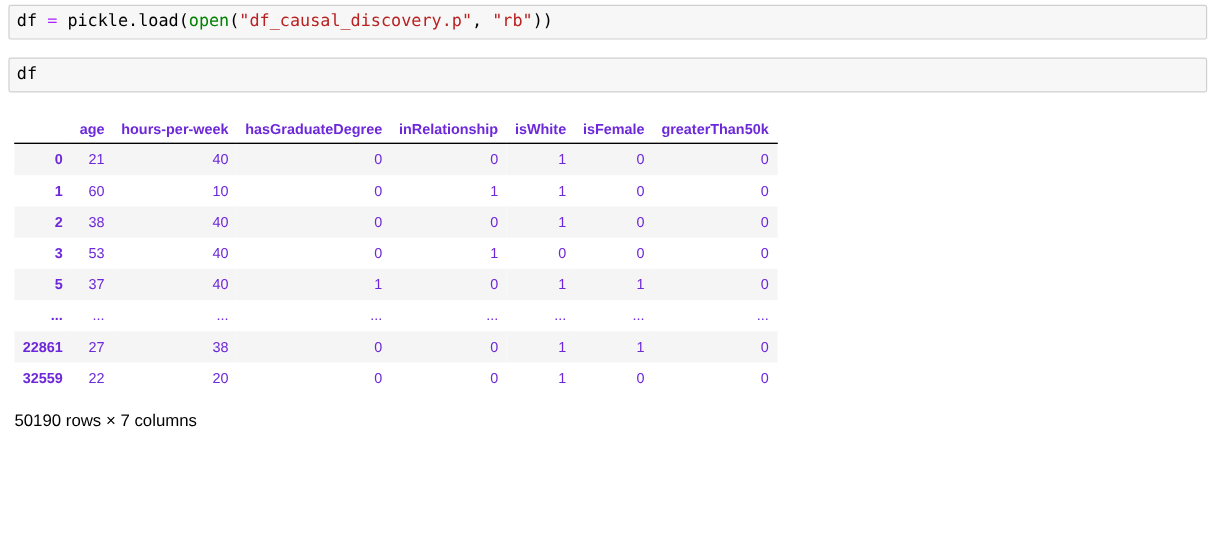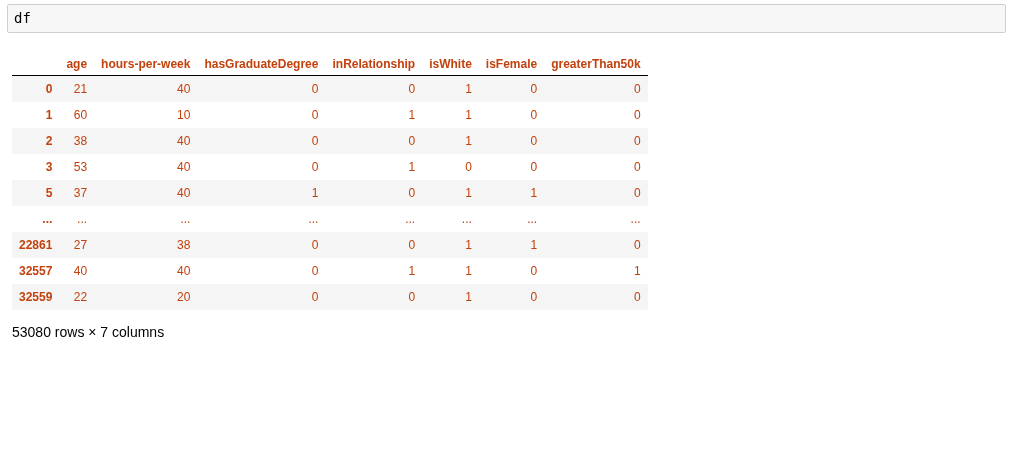--- a/index.html
+++ b/index.html
@@ -43,21 +43,21 @@
 
   .output-area{
     margin-left:5px;
     margin-top:20px;
   }
   table.dataframe{
     border-collapse:collapse;
     border:none;
     font-size:12px;
     line-height:14px;
-    color:#c2410c;
+    color:#6d28d9;
     margin-top:12px;
   }
   table.dataframe thead th{
     font-weight:bold;
     text-align:right;
     vertical-align:bottom;
     padding:4px 7px;
     border-bottom:1.5px solid #000;
   }
   table.dataframe tbody th{
@@ -79,20 +79,21 @@
     margin-top:14px;
     margin-left:0;
     color:#000;
   }
 </style>
 </head>
 <body>
 
 <div class="notebook">
 
+  <div class="code-cell"><span class="tok-default">df </span><span class="tok-operator">=</span><span class="tok-default"> pickle.load(</span><span class="tok-builtin">open</span><span class="tok-default">(</span><span class="tok-string">"df_causal_discovery.p"</span><span class="tok-default">, </span><span class="tok-string">"rb"</span><span class="tok-default">))</span></div>
 
   <div class="code-cell"><span class="tok-default">df</span></div>
 
   <div class="output-area">
     <table class="dataframe">
         <thead>
           <tr>
             <th></th>
             <th>age</th>
             <th>hours-per-week</th>
@@ -168,37 +169,27 @@
             <th>22861</th>
             <td>27</td>
             <td>38</td>
             <td>0</td>
             <td>0</td>
             <td>1</td>
             <td>1</td>
             <td>0</td>
           </tr>
           <tr>
-            <th>32557</th>
-            <td>40</td>
-            <td>40</td>
-            <td>0</td>
-            <td>1</td>
-            <td>1</td>
-            <td>0</td>
-            <td>1</td>
-          </tr>
-          <tr>
             <th>32559</th>
             <td>22</td>
             <td>20</td>
             <td>0</td>
             <td>0</td>
             <td>1</td>
             <td>0</td>
             <td>0</td>
           </tr>
         </tbody>
       </table>
-    <p class="df-summary">53080 rows × 7 columns</p>
+    <p class="df-summary">50190 rows × 7 columns</p>
   </div>
 
 </div>
 
 </body></html>

